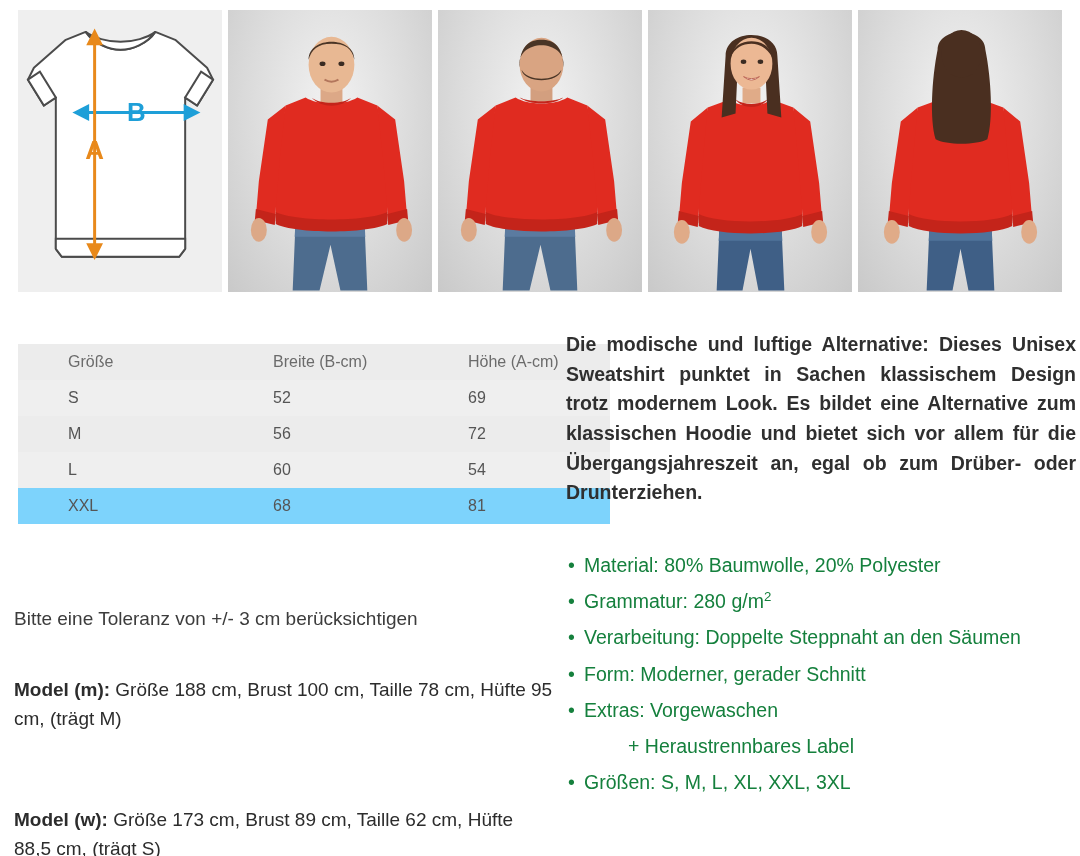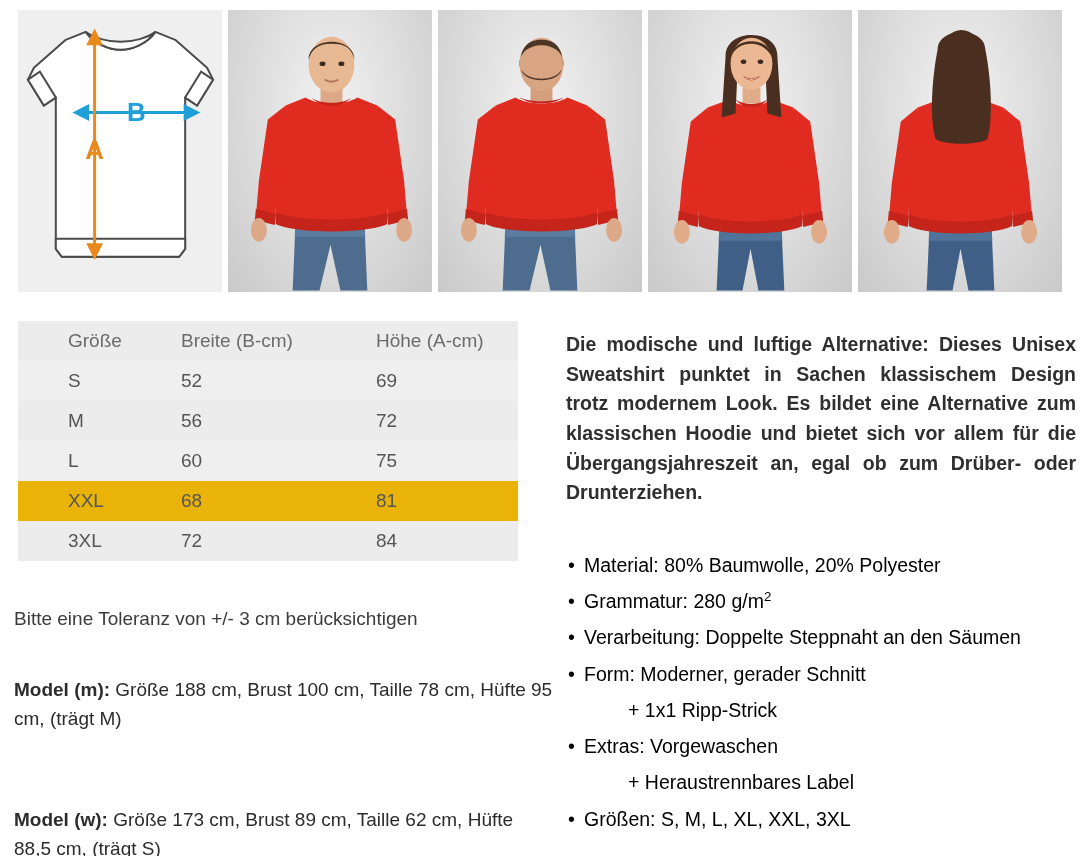--- a/index.html
+++ b/index.html
@@ -48,39 +48,39 @@
   
   .tech { position: absolute; inset: 0; }
 
   
   .fig { position: absolute; inset: 0; }
 
   
   .size-table {
     position: absolute;
     left: 18px;
-    top: 321px;
-    width: 500px;
+    top: 344px;
+    width: 592px;
     border-collapse: collapse;
-    font-size: 19px;
+    font-size: 16px;
   }
   .size-table th, .size-table td {
     text-align: left;
     padding: 9px 0 9px 48px;
     font-weight: normal;
     color: #555;
   }
   .size-table th:first-child, .size-table td:first-child { padding-left: 50px; }
   .size-table th { color: #6b6b6b; }
   .size-table tr.r0 { background: #ececec; }
   .size-table tr.r1 { background: #efefef; }
   .size-table tr.r2 { background: #ececec; }
   .size-table tr.r3 { background: #efefef; }
   .size-table tr.r4 { background: #ececec; }
-  .size-table tr.r5 { background: #eab308; }
+  .size-table tr.r5 { background: #7dd3fc; }
   .size-table tr.r6 { background: #ececec; }
   .size-table col.c1 { width: 195px; }
   .size-table col.c2 { width: 190px; }
 
   .tolerance {
     position: absolute;
     left: 14px;
     top: 608px;
     font-size: 19px;
     color: #3c3c3c;
@@ -109,21 +109,21 @@
     text-align: justify;
     font-weight: bold;
   }
   .features {
     position: absolute;
     left: 566px;
     top: 550px;
     width: 512px;
     font-size: 19.5px;
     line-height: 1.55;
-    color: #000000;
+    color: #15803d;
   }
   .features .li {
     position: relative;
     padding-left: 18px;
     margin-bottom: 6px;
   }
   .features .li::before {
     content: "•";
     position: absolute;
     left: 2px;
@@ -289,31 +289,26 @@
         <td>69</td>
       </tr>
       <tr class="r2">
         <td>M</td>
         <td>56</td>
         <td>72</td>
       </tr>
       <tr class="r3">
         <td>L</td>
         <td>60</td>
-        <td>75</td>
+        <td>54</td>
       </tr>
       <tr class="r5">
         <td>XXL</td>
         <td>68</td>
         <td>81</td>
-      </tr>
-      <tr class="r6">
-        <td>3XL</td>
-        <td>72</td>
-        <td>84</td>
       </tr>
     </tbody>
   </table>
 
   <div class="tolerance">Bitte eine Toleranz von +/- 3 cm berücksichtigen</div>
 
   <div class="model-block m1">
     <b>Model (m):</b><span> Größe 188 cm, Brust 100 cm, Taille 78 cm, Hüfte 95 cm, (trägt M)</span>
   </div>
 
@@ -321,19 +316,18 @@
     <b>Model (w):</b><span> Größe 173 cm, Brust 89 cm, Taille 62 cm, Hüfte 88,5 cm, (trägt S)</span>
   </div>
 
   <div class="desc">Die modische und luftige Alternative: Dieses Unisex Sweatshirt punktet in Sachen klassischem Design trotz modernem Look. Es bildet eine Alternative zum klassischen Hoodie und bietet sich vor allem für die Übergangsjahreszeit an, egal ob zum Drüber- oder Drunterziehen.</div>
 
   <div class="features">
     <div class="li">Material: 80% Baumwolle, 20% Polyester</div>
     <div class="li"><span>Grammatur: 280 g/m</span><sup>2</sup></div>
     <div class="li">Verarbeitung: Doppelte Steppnaht an den Säumen</div>
     <div class="li">Form: Moderner, gerader Schnitt</div>
-    <div class="sub">+ 1x1 Ripp-Strick</div>
     <div class="li">Extras: Vorgewaschen</div>
     <div class="sub">+ Heraustrennbares Label</div>
     <div class="li">Größen:  S, M, L, XL, XXL, 3XL</div>
   </div>
 
 </div>
 
 </body></html>

